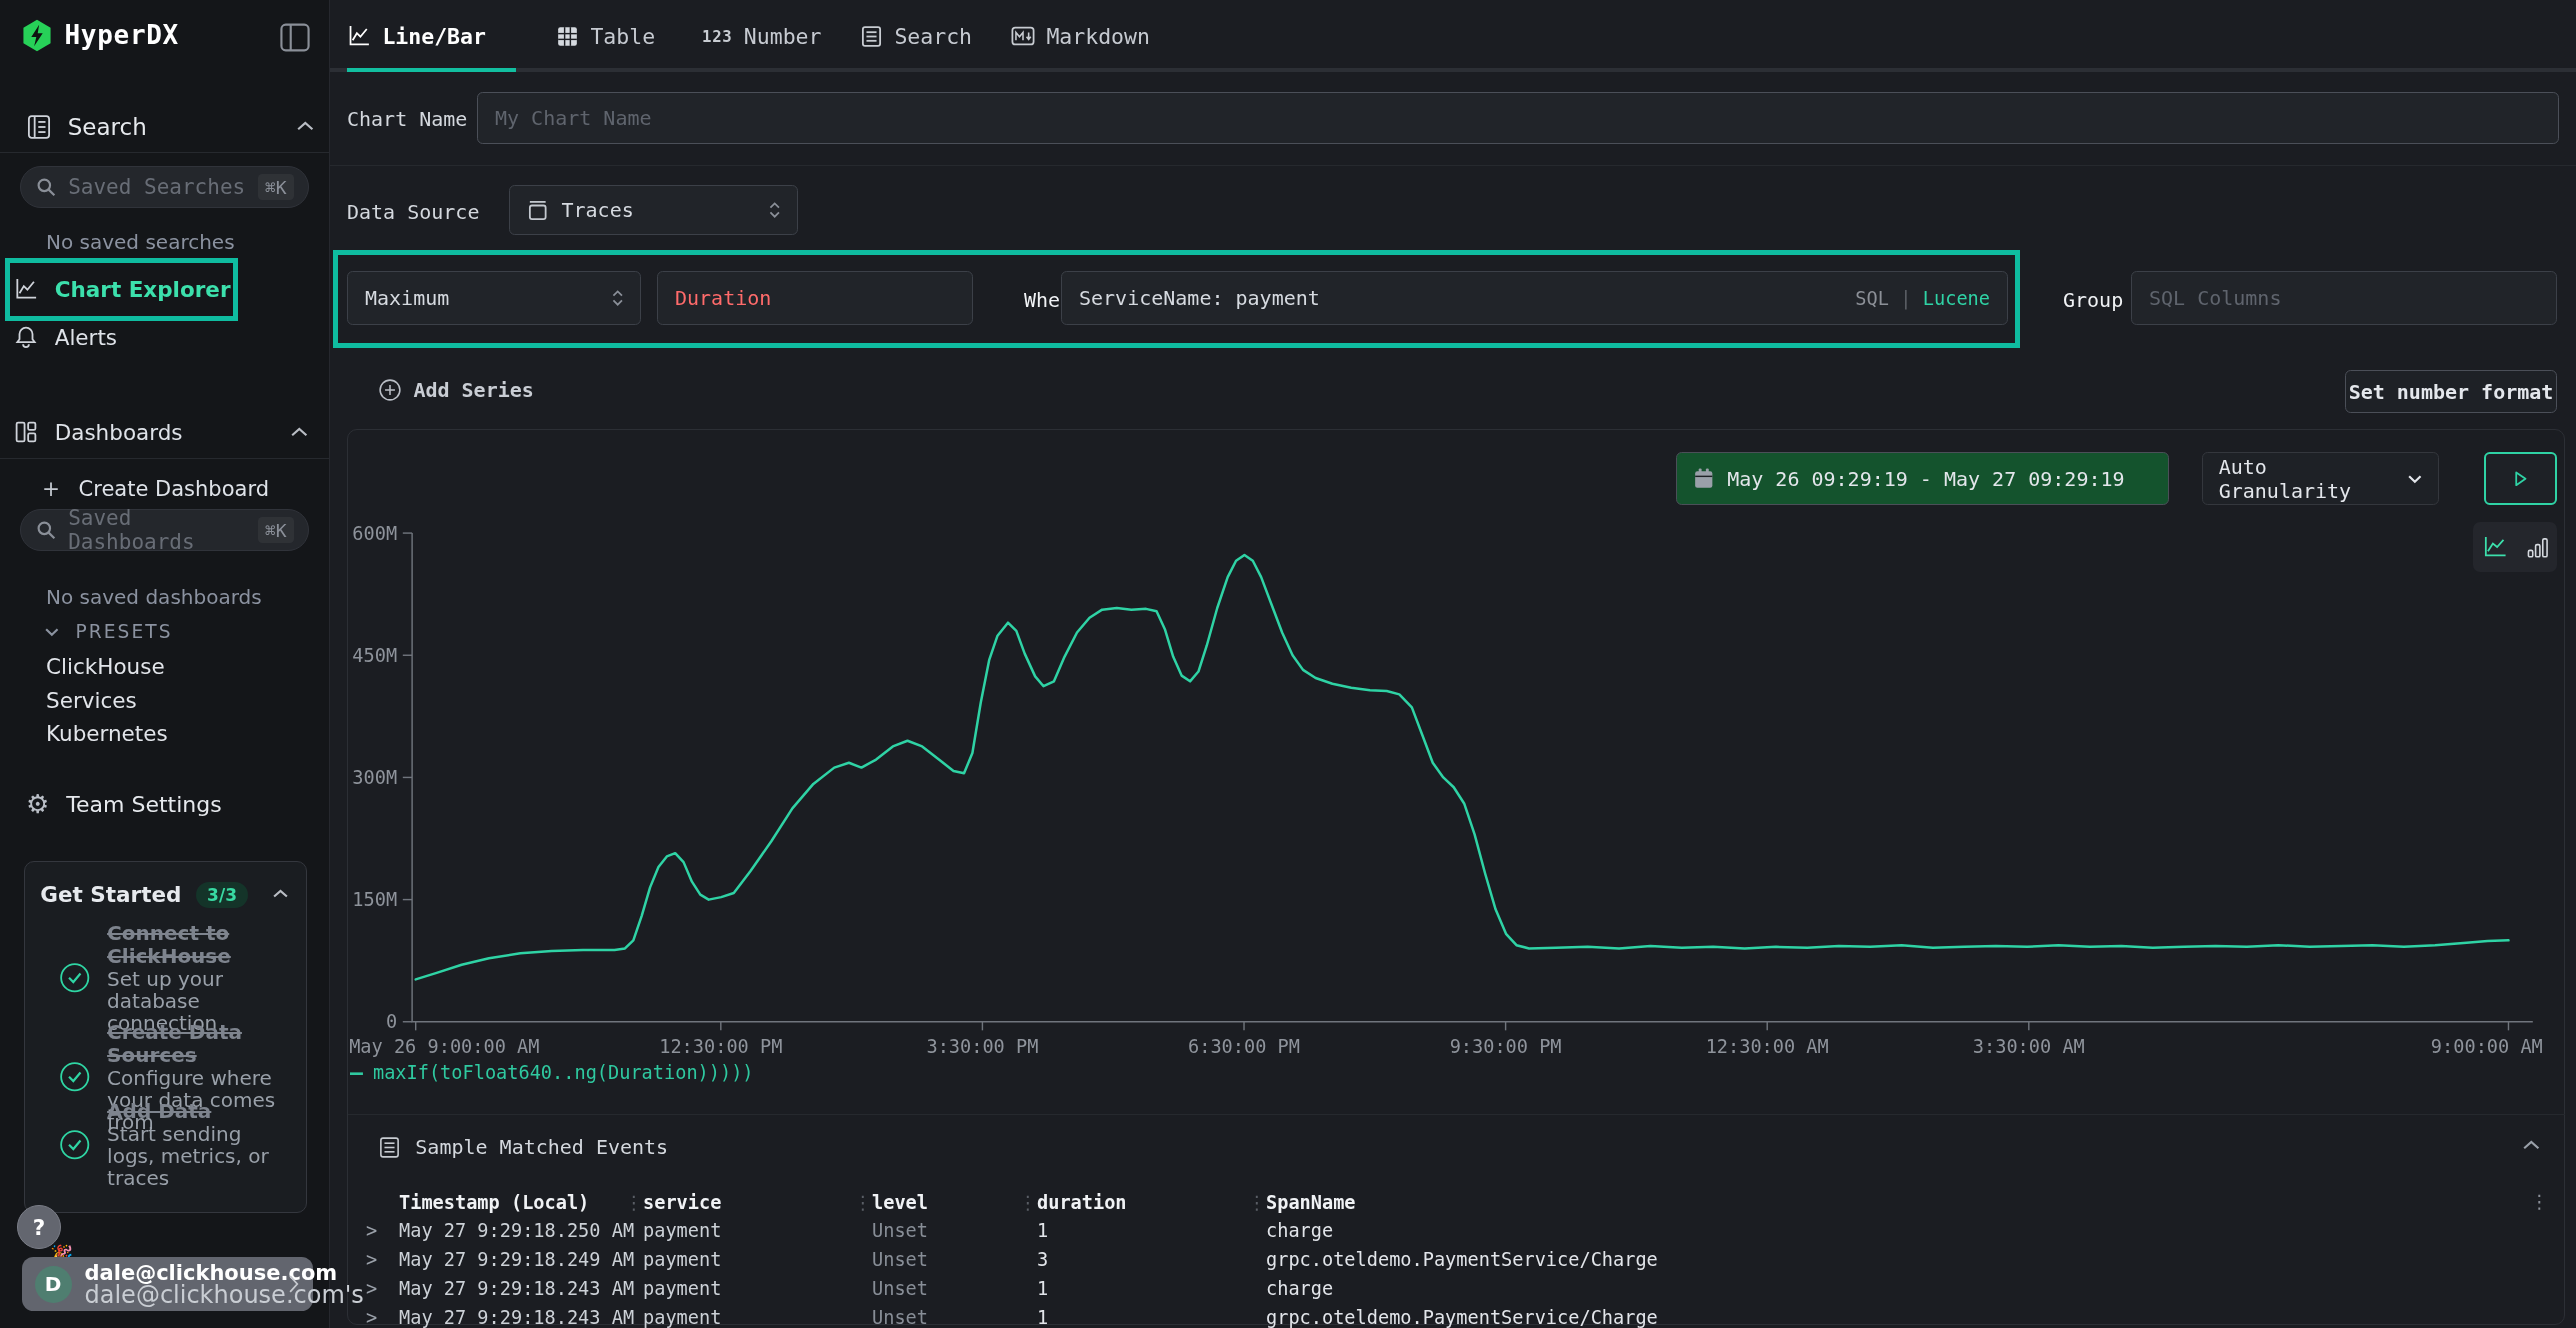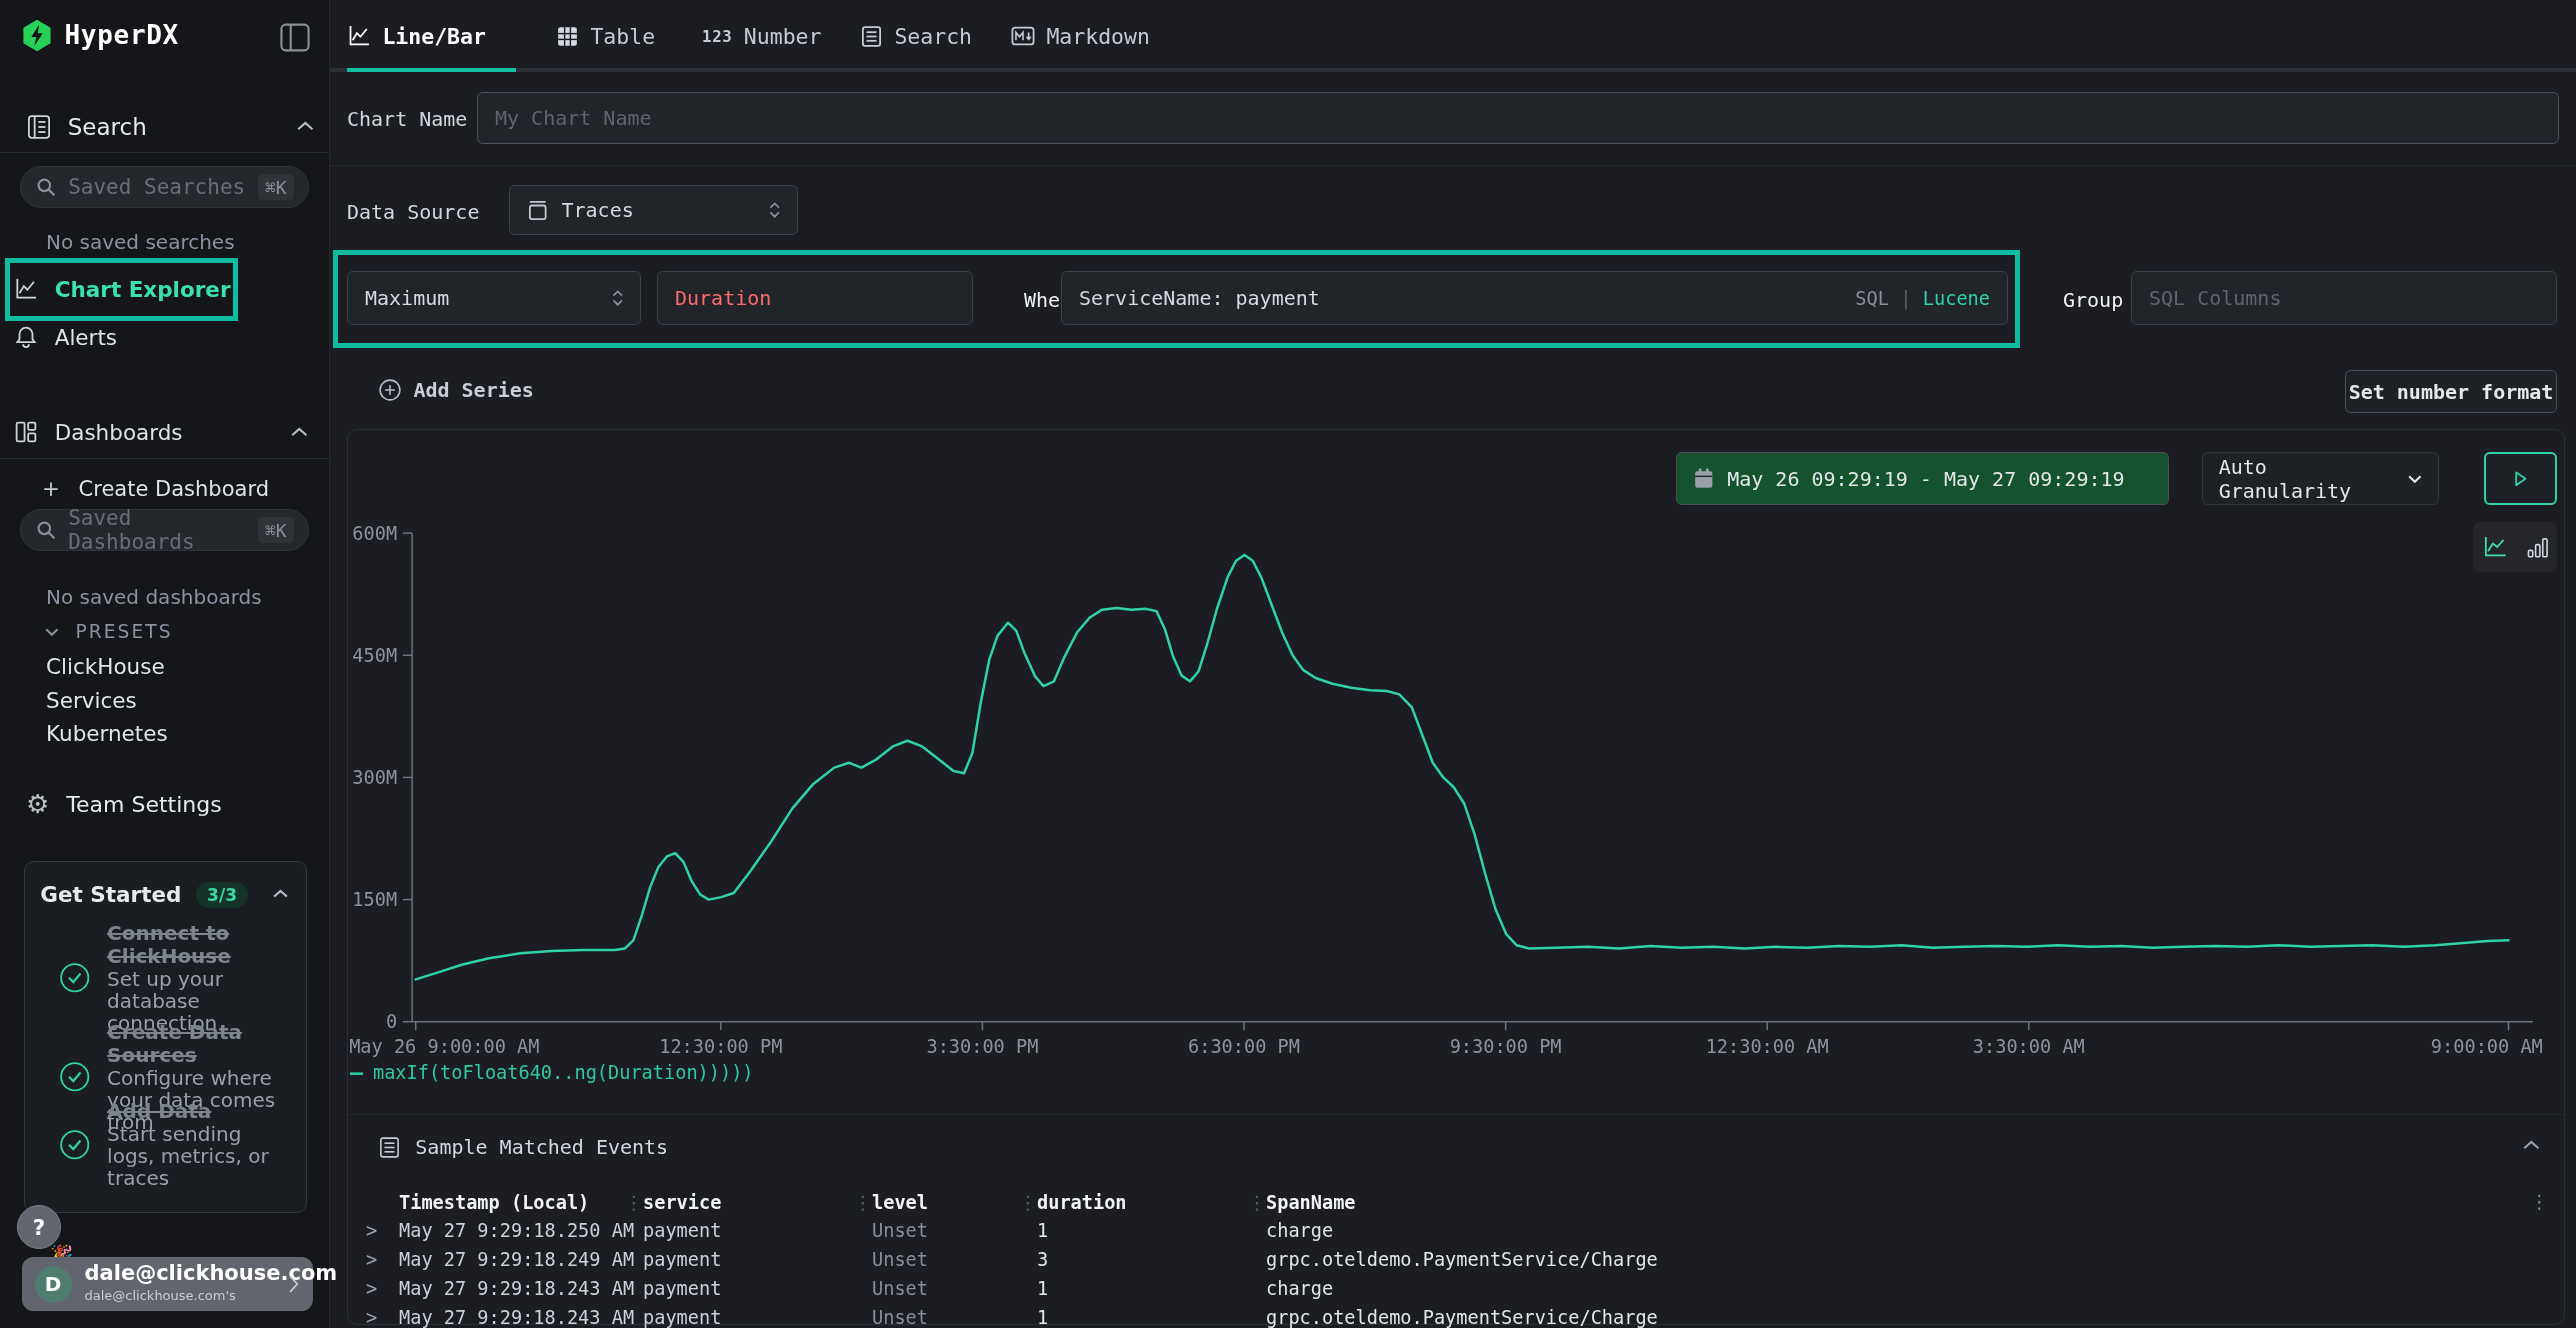--- a/index.html
+++ b/index.html
@@ -32,21 +32,21 @@
   .gs-t{font-size:20px;line-height:23px;font-weight:600;color:#7e848e;text-decoration:line-through;}
   .gs-d{font-size:20px;line-height:22px;color:#99a0a9;}
   .help-btn{position:absolute;left:17px;top:1205px;width:42px;height:42px;border-radius:50%;background:#63666f;border:1.4px solid #7b7e88;
             color:#fff;font-weight:700;font-size:21.5px;display:flex;align-items:center;justify-content:center;}
   .confetti{position:absolute;left:50px;top:1244px;font-size:18.6px;}
   .user-chip{position:absolute;left:21.5px;top:1257px;width:291px;height:54px;border-radius:11.4px;background:#62656e;
              display:flex;align-items:center;padding:0 13px;box-sizing:border-box;gap:13px;z-index:5;}
   .avatar{width:37px;height:37px;border-radius:50%;background:#4f7e70;color:#fff;font-weight:700;font-size:20px;
           display:flex;align-items:center;justify-content:center;flex:0 0 auto;}
   .u-email{font-weight:700;font-size:21px;color:#fff;line-height:23px;}
-  .u-sub{font-size:13px;color:#c9cdd3;line-height:21.5px;}
+  .u-sub{font-size:24px;color:#c9cdd3;line-height:21.5px;}
 
   
   .tabbar{position:absolute;left:330px;top:0;width:2246px;height:72px;background:#1b1d22;}
   .tabbar .rail{position:absolute;left:0;bottom:0;width:100%;height:3.6px;background:#2c2f35;}
   .tabbar .rail-active{position:absolute;left:17px;bottom:0;width:169px;height:3.6px;background:#12bfa0;}
   .tab{position:absolute;top:0;height:72px;display:flex;align-items:center;gap:11.4px;font-size:21.5px;color:#c6cad1;}
   .tab.active{color:#fff;font-weight:700;}
   .num-ico{font-size:15.7px;font-weight:700;color:#c8ccd2;letter-spacing:0.7px;}
 
   

